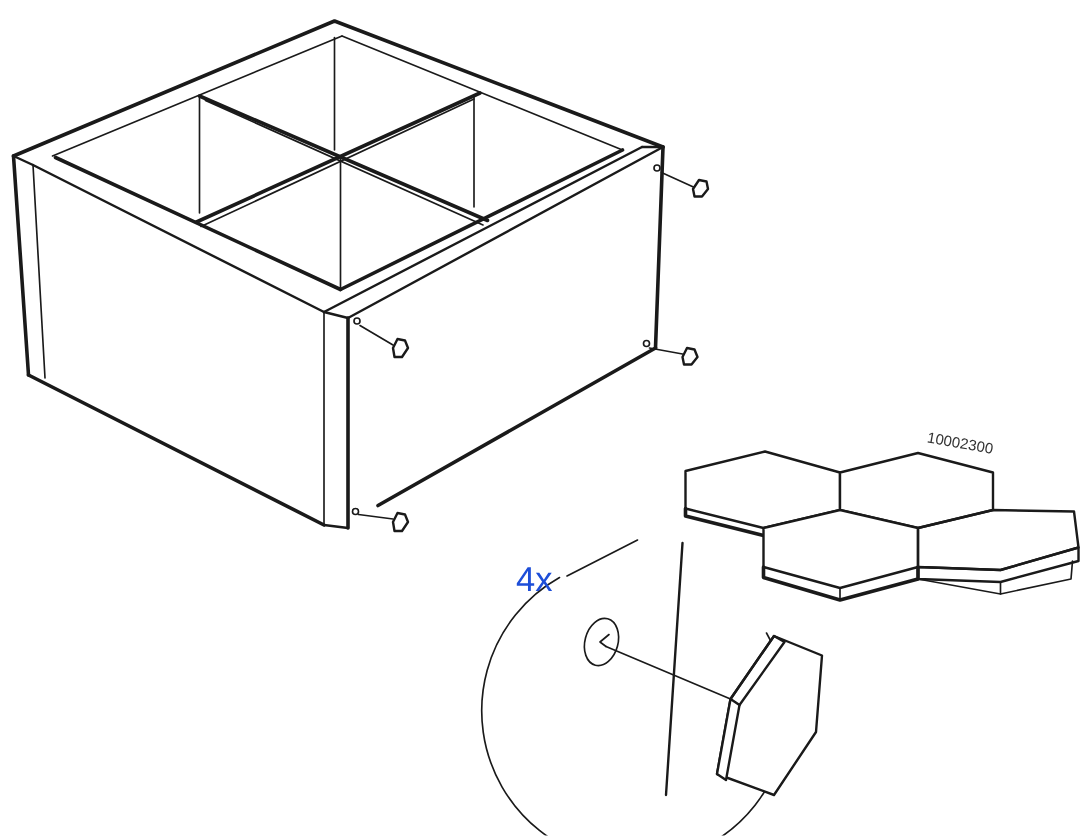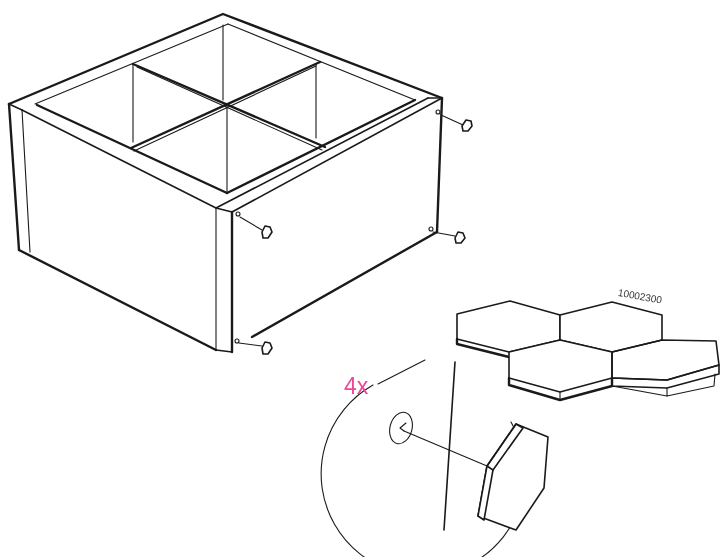--- a/index.html
+++ b/index.html
@@ -3,21 +3,21 @@
 <meta charset="utf-8">
 <style>
   html, body { margin:0; padding:0; background:#ffffff; }
   body { width:726px; height:557px; position:relative; overflow:hidden; font-family:"Liberation Sans", sans-serif; }
   svg { position:absolute; left:0; top:0; }
   .ln { fill:none; stroke:#1a1a1a; stroke-linejoin:round; stroke-linecap:round; }
   .thick { stroke-width:2.4; }
   .mid { stroke-width:1.6; }
   .thin { stroke-width:1.1; }
   .fillw { fill:#ffffff; }
-  .label-qty { position:absolute; left:344px; top:373px; font-size:23px; color:#ec4899; }
+  .label-qty { position:absolute; left:344px; top:373px; font-size:23px; color:#1d4ed8; }
   .label-art { position:absolute; left:619px; top:287px; font-size:10px; color:#333; transform:rotate(10deg); transform-origin:left top; }
 </style>
 </head>
 <body>
 
 <svg width="726" height="557" viewBox="0 0 726 557">
 
   <g>
 
     <polyline class="ln thick" points="9,104 223,14 442,98"></polyline>

